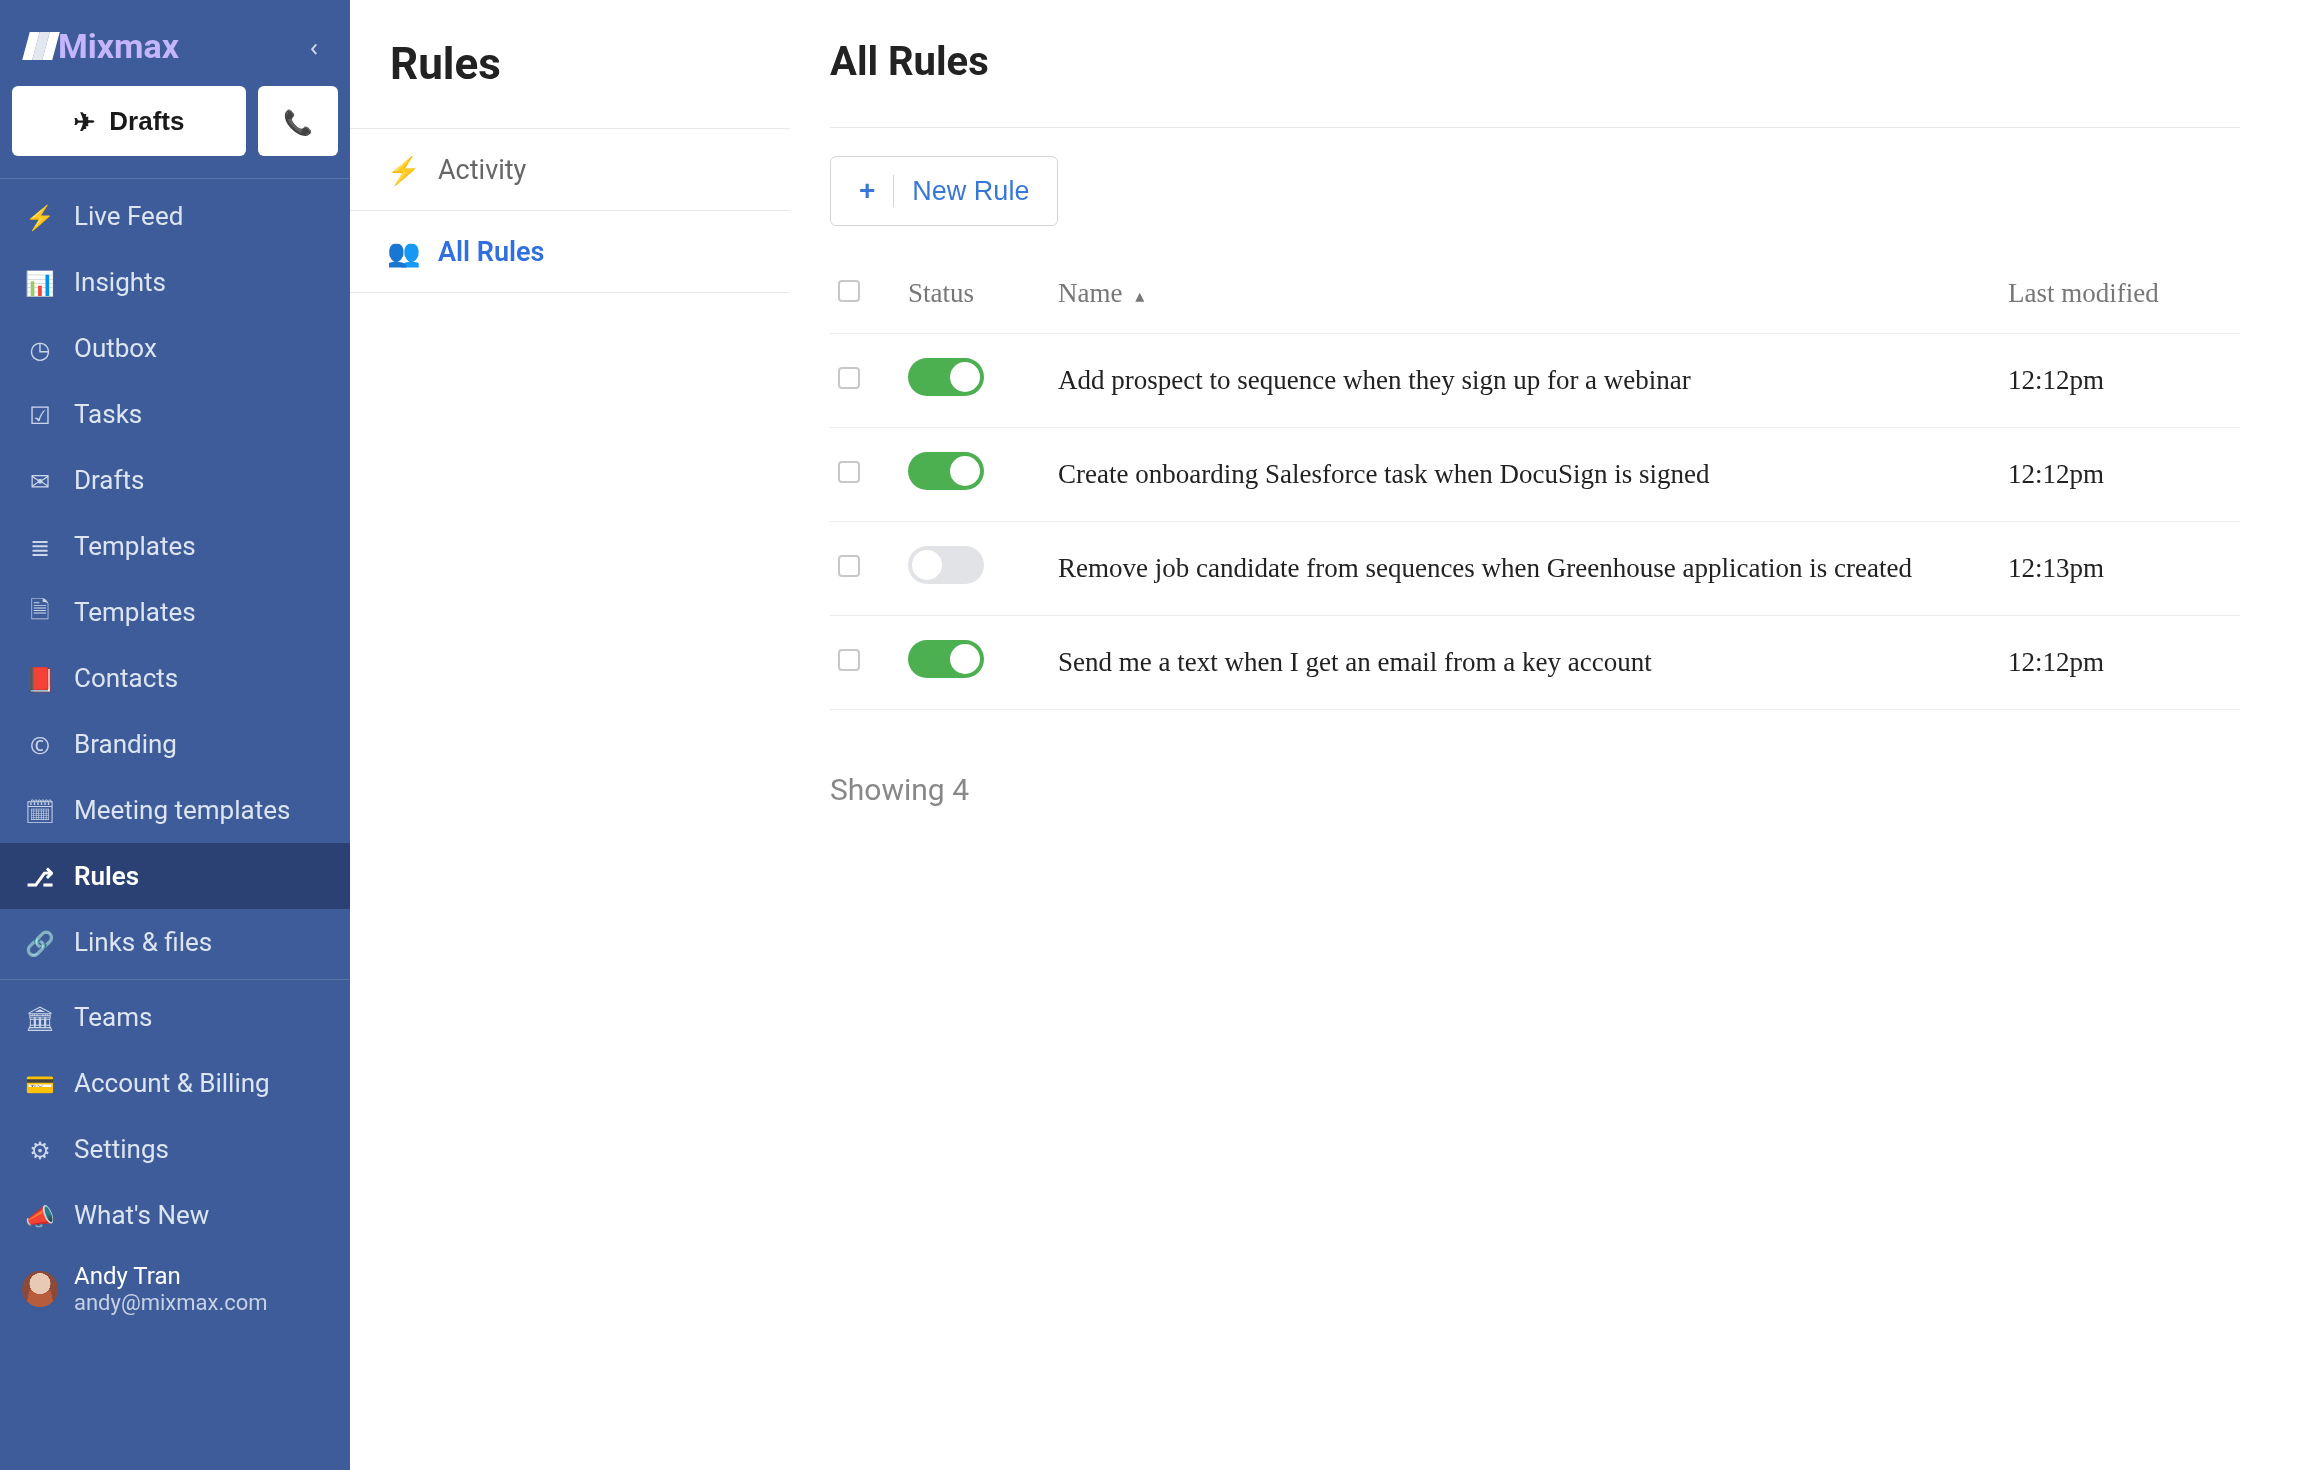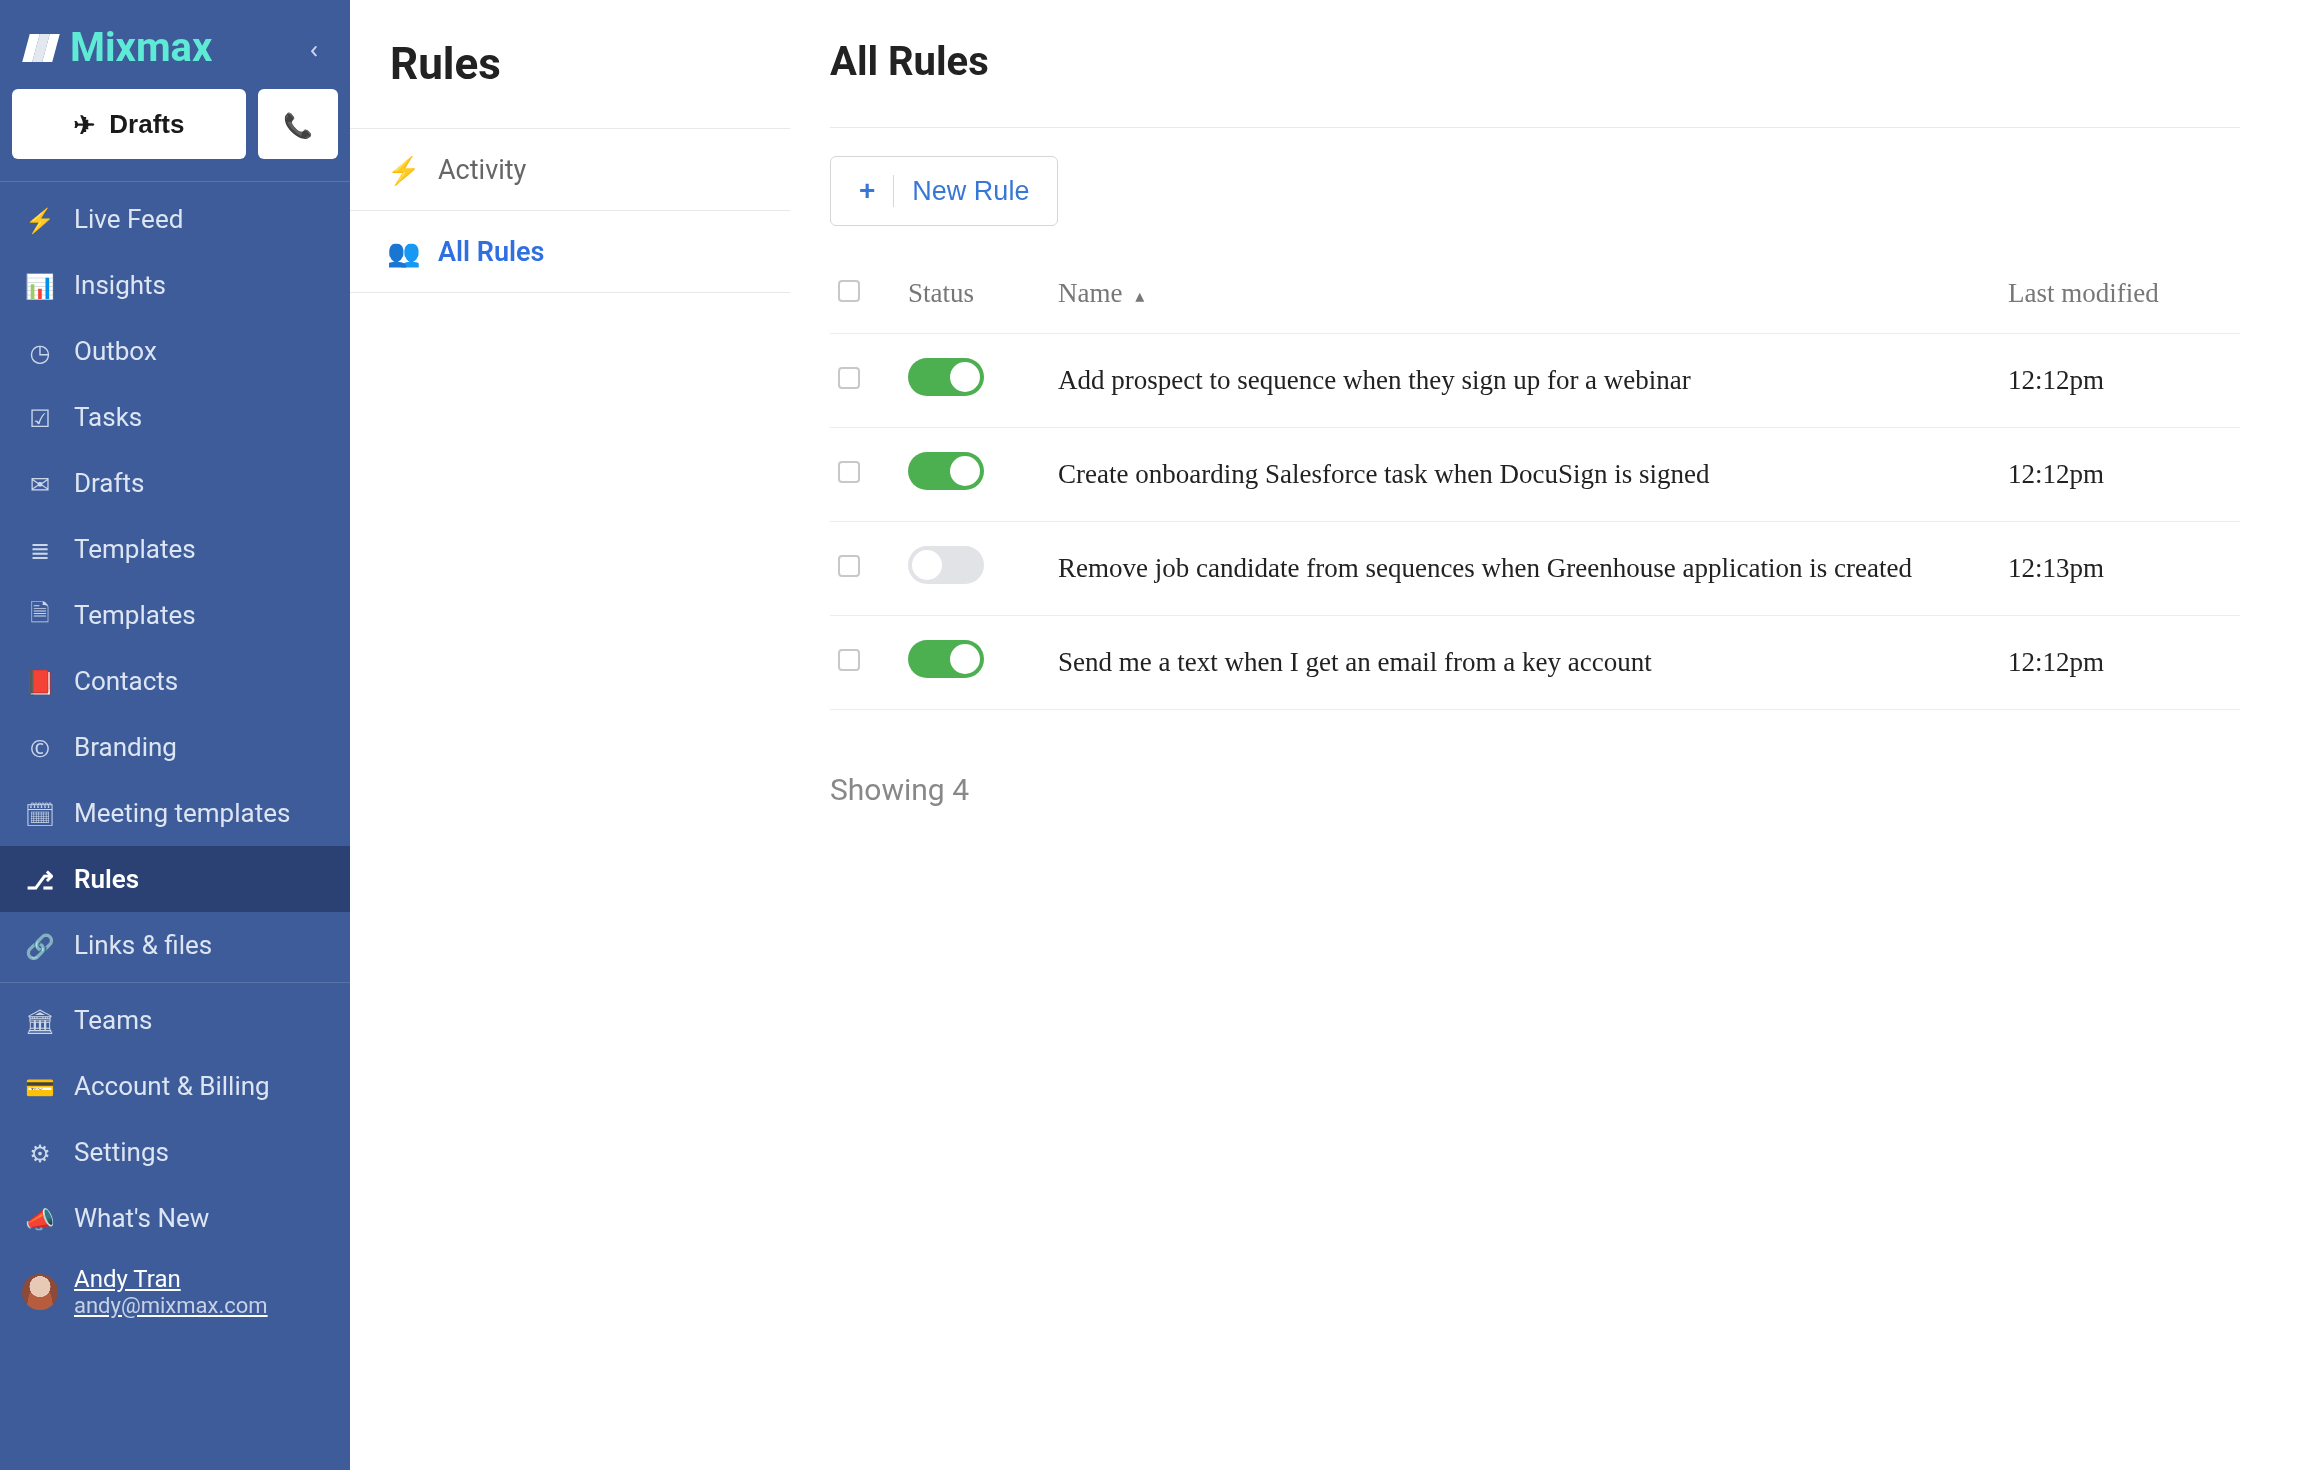--- a/index.html
+++ b/index.html
@@ -24,24 +24,23 @@
   }
   .sidebar-header {
     display: flex;
     align-items: center;
     justify-content: space-between;
     padding: 24px 24px 18px 24px;
   }
   .brand {
     display: flex;
     align-items: center;
-    gap: 12px;
-    font-size: 40px;
+    font-size: 34px;
     font-weight: 700;
-    color: #5eead4;
+    color: #c4b5fd;
   }
   .brand-logo {
     width: 34px;
     height: 28px;
     display: inline-block;
     position: relative;
   }
   .brand-logo::before,
   .brand-logo::after {
     content: "";
@@ -139,21 +138,20 @@
     flex-shrink: 0;
   }
   .nav-item.active .nav-icon { color: #fff; }
 
   .user-footer {
     display: flex;
     align-items: center;
     gap: 16px;
     padding: 14px 22px 18px 22px;
     background: #3d5c99;
-    text-decoration: underline;
   }
   .avatar {
     width: 36px;
     height: 36px;
     border-radius: 50%;
     background: #8b4a3a;
     display: inline-block;
     flex-shrink: 0;
     background-image: radial-gradient(circle at 50% 35%, #e8c9b5 0 35%, transparent 36%),
                       radial-gradient(ellipse at 50% 95%, #b85c3e 0 50%, transparent 51%);

